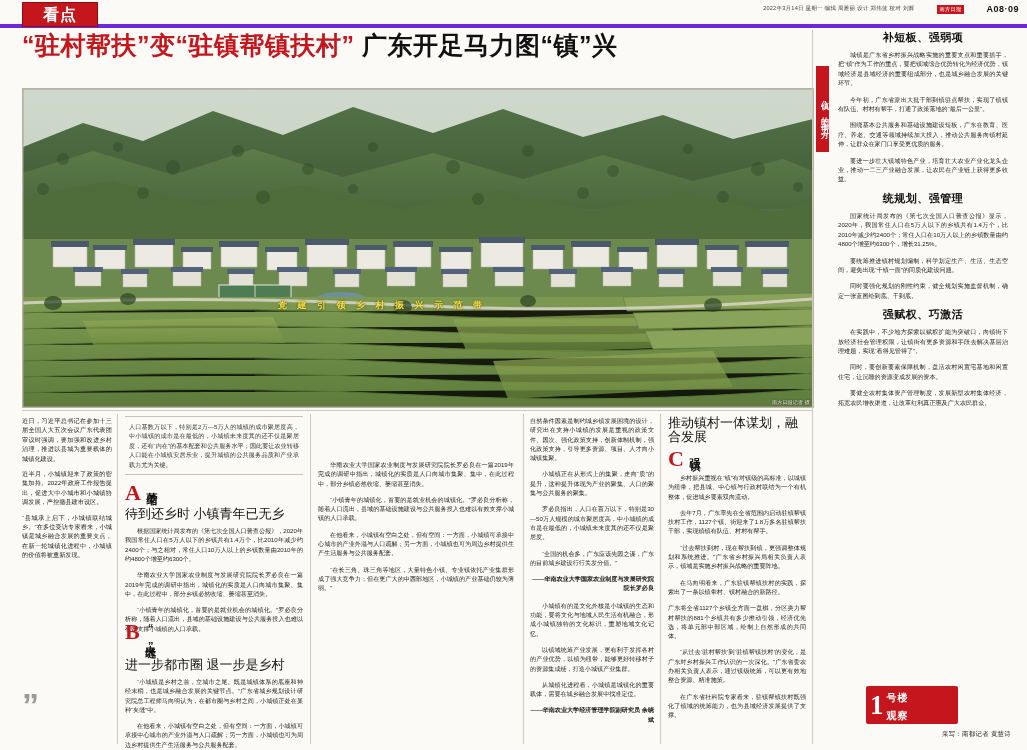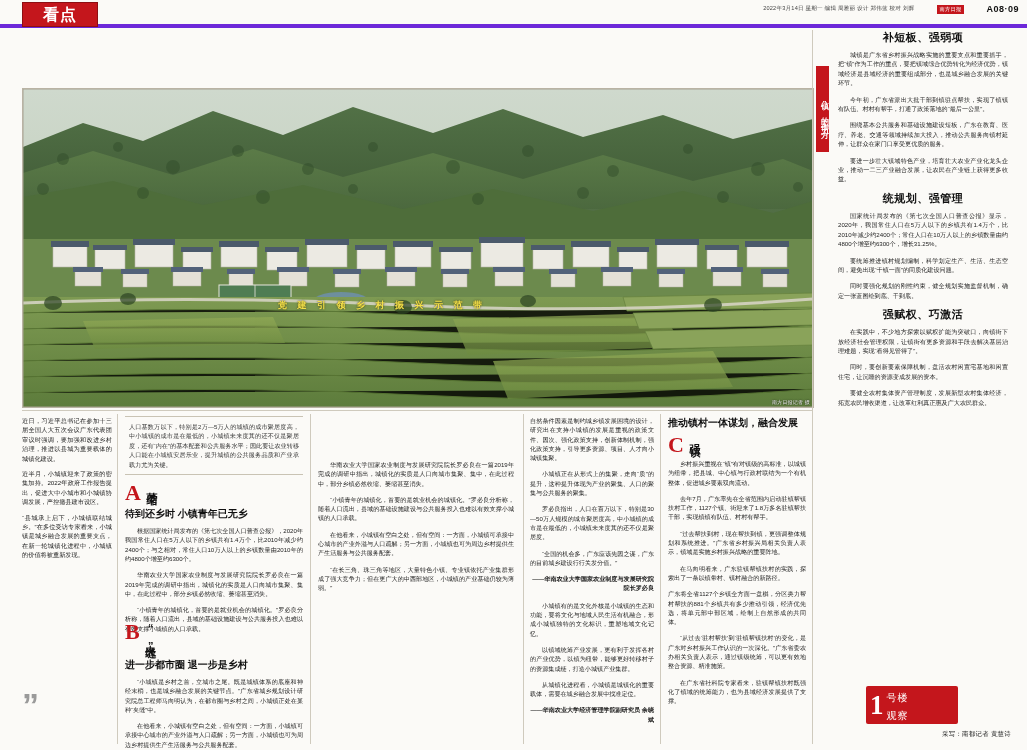--- a/index.html
+++ b/index.html
@@ -50,21 +50,21 @@
   .leftcol p{font-size:6.2px;line-height:9.4px;color:#222;text-align:justify;margin:0 0 6px 0;}
   .bigquote{position:absolute;left:22px;top:690px;font-size:34px;color:#9a9party;color:#9a9a9a;font-weight:bold;line-height:30px;}
 
   
   .secmark{display:flex;align-items:flex-start;gap:4px;margin-bottom:4px;}
   .secletter{font-size:22px;font-weight:bold;color:#c4161c;line-height:20px;font-family:"Liberation Serif",serif;}
   .secvert{
     writing-mode:vertical-rl;text-orientation:upright;
     font-size:11px;font-weight:bold;color:#111;letter-spacing:2px;line-height:13px;
   }
-  .sechead{font-size:10px;font-weight:bold;color:#111;line-height:14px;margin:0 0 5px 0;}
+  .sechead{font-size:13px;font-weight:normal;color:#111;line-height:14px;margin:0 0 5px 0;}
 
   
   .col{position:absolute;}
   .col p{font-size:6.1px;line-height:9.3px;color:#1d1d1d;text-align:justify;margin:0 0 7px 0;text-indent:12px;}
   .col p.noind{text-indent:0;}
   .sig{font-size:6.1px;line-height:9.3px;color:#1d1d1d;text-align:right;margin:0 0 8px 0;font-weight:bold;}
 
   .boxquote{
     border-top:1px solid #c9c3b4;border-bottom:1px solid #c9c3b4;
     padding:5px 4px;margin:0 0 8px 0;
@@ -86,38 +86,41 @@
   .side h3{font-size:11px;font-weight:bold;color:#111;margin:0 0 5px 0;letter-spacing:.5px;text-align:center;}
   .side p{font-size:6.1px;line-height:9.4px;color:#1d1d1d;text-align:justify;margin:0 0 7px 0;text-indent:12px;}
 
   
   .obs{
     position:absolute;left:866px;top:686px;width:92px;height:38px;
     background:#c4161c;color:#fff;border-radius:2px;
     display:flex;align-items:center;gap:3px;padding:2px 4px;box-sizing:border-box;
   }
   .obs .num{font-size:27px;font-weight:bold;line-height:26px;font-family:"Liberation Serif",serif;}
-  .obs .txt{font-size:10px;font-weight:normal;line-height:12px;letter-spacing:1px;}
+  .obs .txt{font-size:10px;font-weight:bold;line-height:12px;letter-spacing:1px;}
   .byline{position:absolute;right:16px;top:730px;font-size:6.4px;color:#222;letter-spacing:.3px;}
 </style>
 </head>
 <body>
 
 <div class="page">
 
   <div class="masthead">
     <div class="kandian">看点</div>
     <div class="mh-right">
       <span class="mh-meta">2022年3月14日 星期一 编辑 周雅丽 设计 郑伟蓝 校对 刘辉</span>
       <span class="mh-badge">南方日报</span>
       <span class="mh-page">A08·09</span>
     </div>
   </div>
 
   <div class="lead">
+    <div class="headline">
+      <span class="hl-red">“驻村帮扶”变“驻镇帮镇扶村”</span><span> 广东开足马力图“镇”兴</span>
+    </div>
   </div>
 
   <div class="photo">
     <svg width="790" height="318" viewBox="0 0 790 318" xmlns="http://www.w3.org/2000/svg">
       <defs>
         <linearGradient id="sky" x1="0" y1="0" x2="0" y2="1">
           <stop offset="0" stop-color="#cfd9cd"></stop>
             <stop offset="1" stop-color="#b7c6ad"></stop>
         </linearGradient>
         <linearGradient id="hill1" x1="0" y1="0" x2="0" y2="1">

